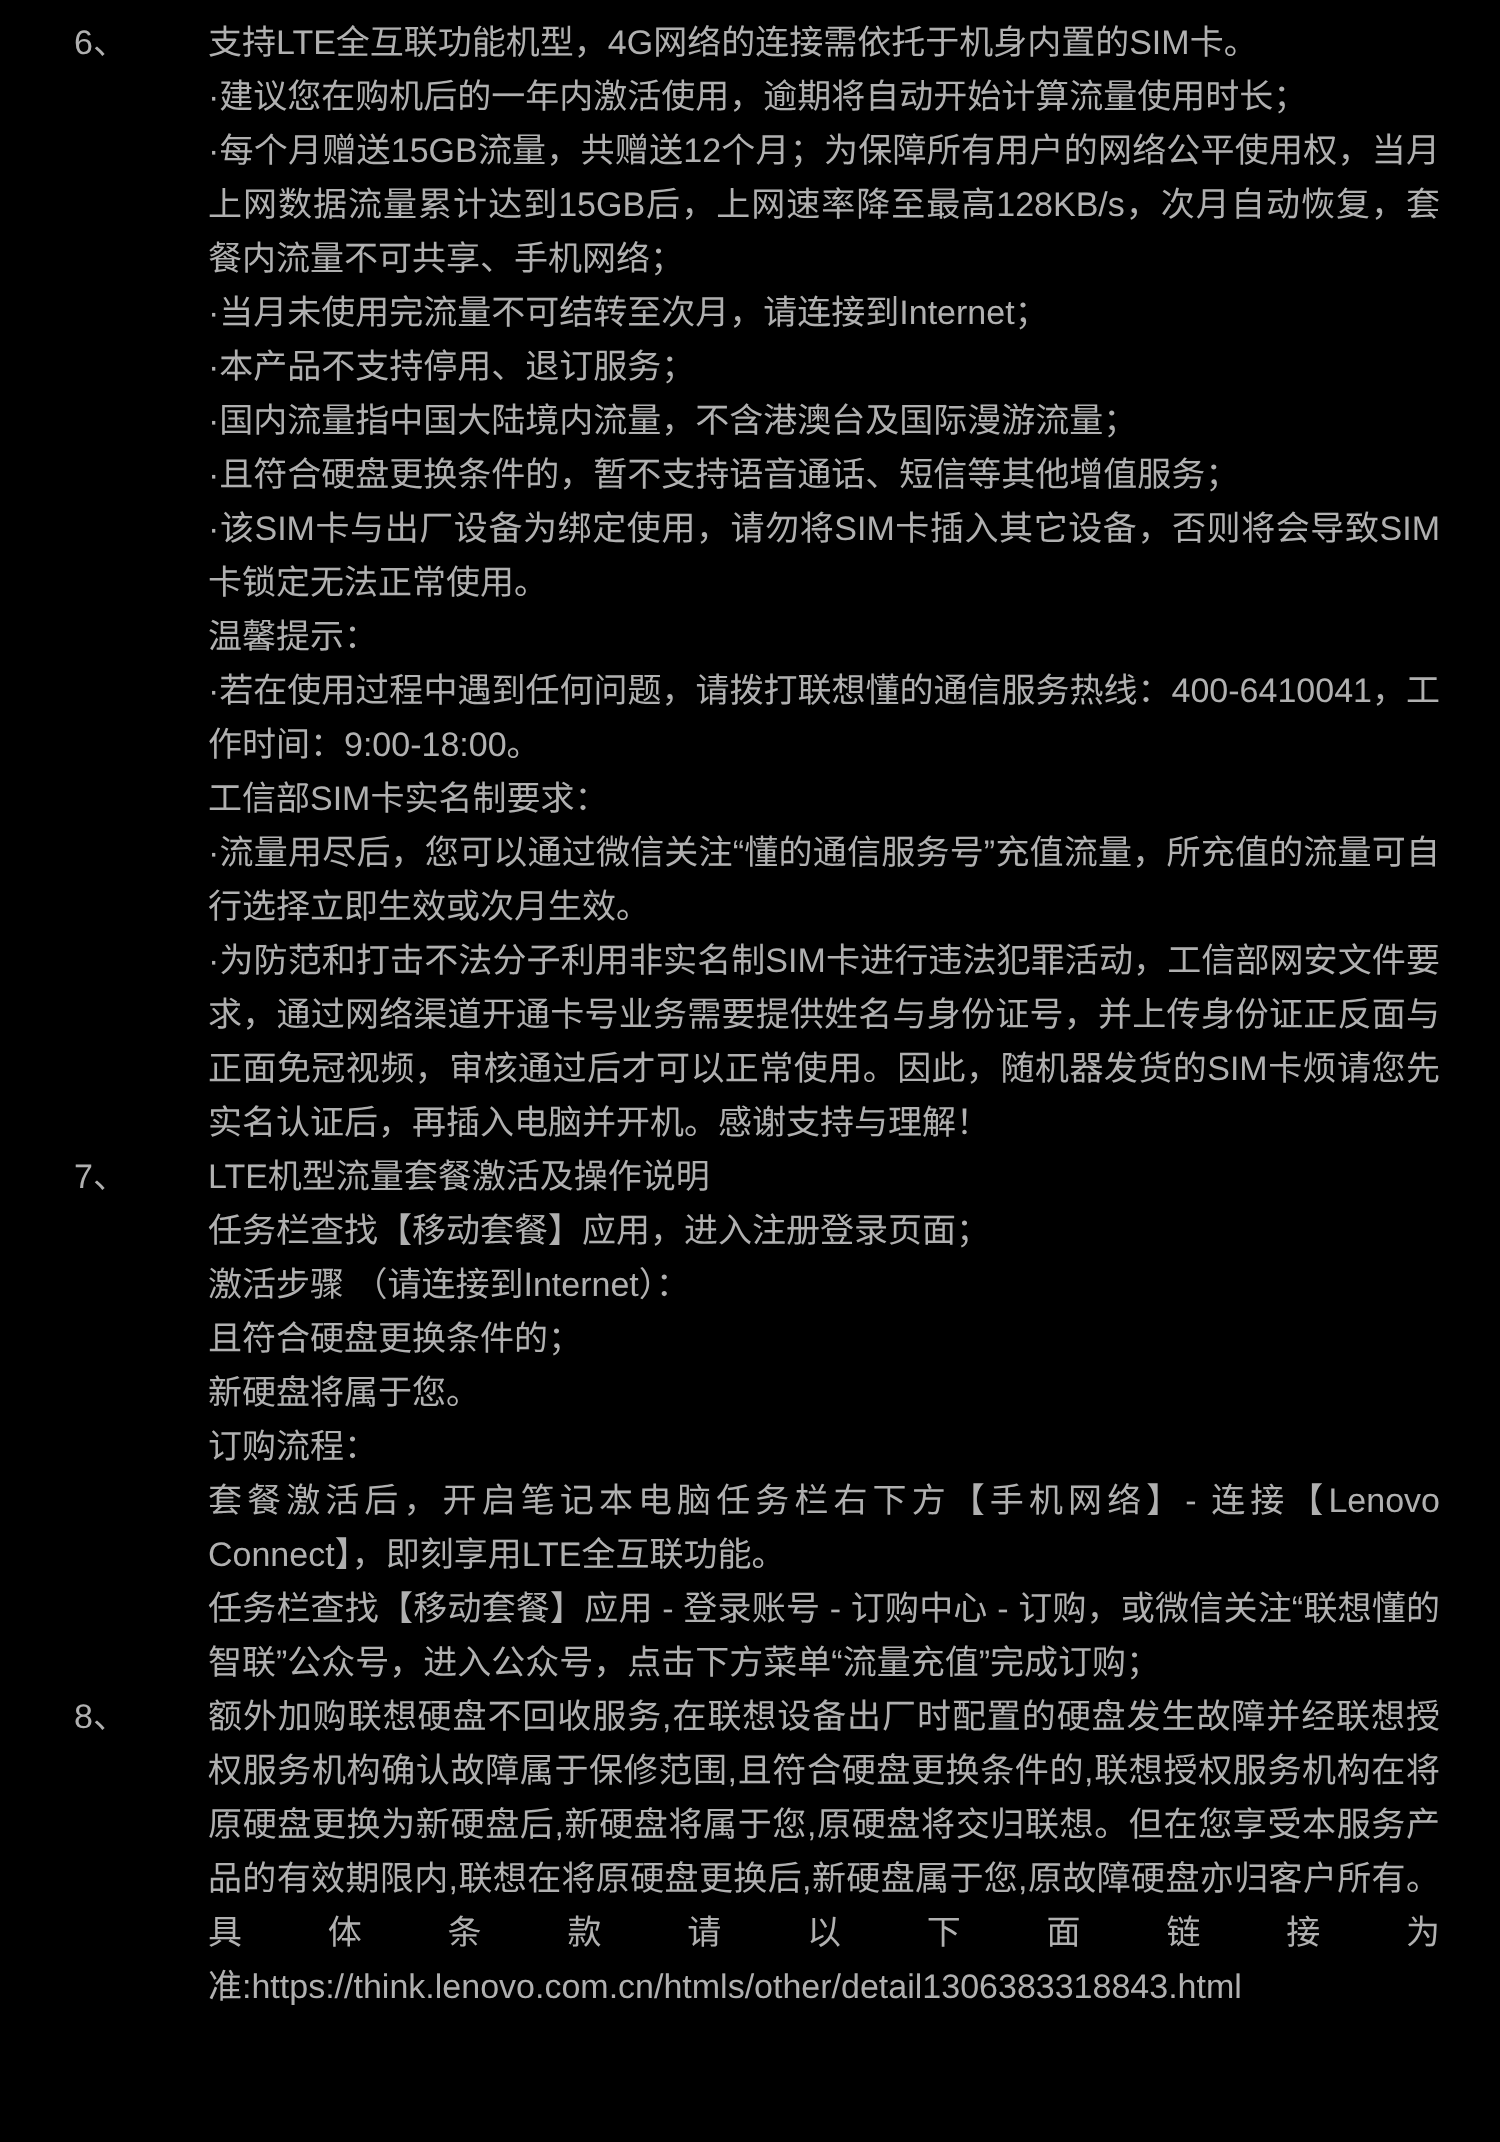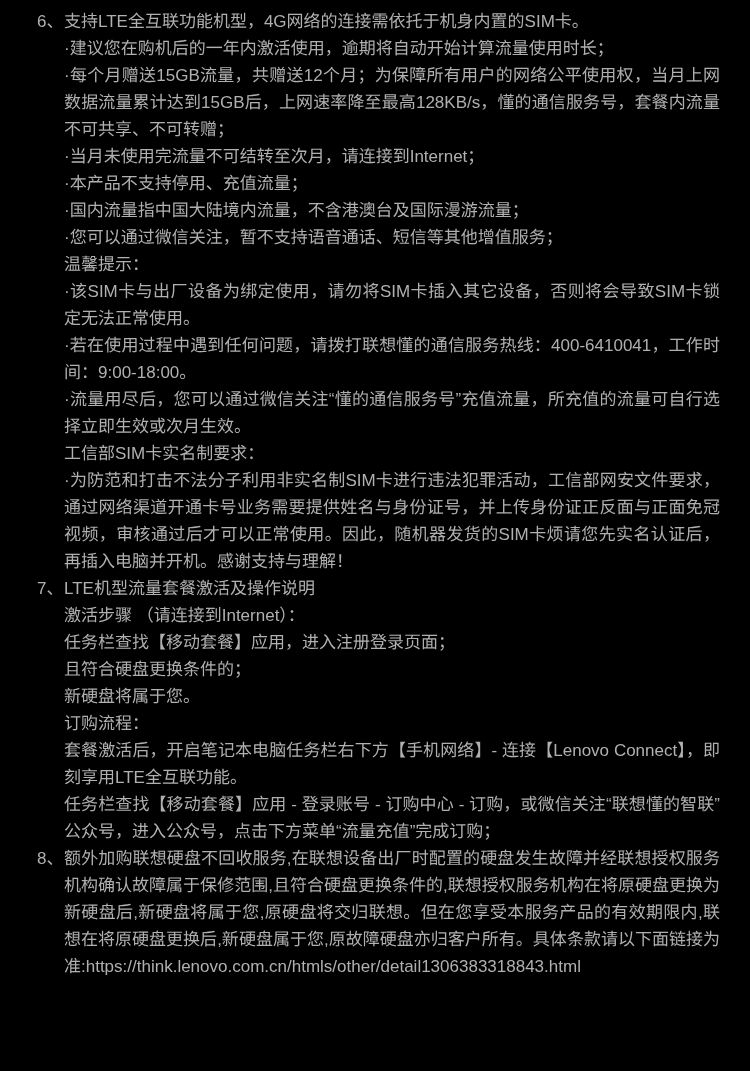--- a/index.html
+++ b/index.html
@@ -25,56 +25,57 @@
     display: flex;
     align-items: flex-start;
   }
   .item-number {
     flex: 0 0 27px;
     white-space: nowrap;
   }
   .item-content {
     flex: 1 1 auto;
     min-width: 0;
+    margin-left: 40px;
   }
   .para {
     text-align: justify;
     overflow-wrap: break-word;
   }
 </style>
 </head>
 <body>
 
 <div class="terms-list">
 
   <div class="term-item">
     <span class="item-number">6、</span>
     <div class="item-content">
       <div class="para">支持LTE全互联功能机型，4G网络的连接需依托于机身内置的SIM卡。</div>
       <div class="para">·建议您在购机后的一年内激活使用，逾期将自动开始计算流量使用时长；</div>
-      <div class="para">·每个月赠送15GB流量，共赠送12个月；为保障所有用户的网络公平使用权，当月上网数据流量累计达到15GB后，上网速率降至最高128KB/s，懂的通信服务号，套餐内流量不可共享、不可转赠；</div>
+      <div class="para">·每个月赠送15GB流量，共赠送12个月；为保障所有用户的网络公平使用权，当月上网数据流量累计达到15GB后，上网速率降至最高128KB/s，次月自动恢复，套餐内流量不可共享、手机网络；</div>
       <div class="para">·当月未使用完流量不可结转至次月，请连接到Internet；</div>
-      <div class="para">·本产品不支持停用、充值流量；</div>
+      <div class="para">·本产品不支持停用、退订服务；</div>
       <div class="para">·国内流量指中国大陆境内流量，不含港澳台及国际漫游流量；</div>
-      <div class="para">·您可以通过微信关注，暂不支持语音通话、短信等其他增值服务；</div>
+      <div class="para">·且符合硬盘更换条件的，暂不支持语音通话、短信等其他增值服务；</div>
+      <div class="para">·该SIM卡与出厂设备为绑定使用，请勿将SIM卡插入其它设备，否则将会导致SIM卡锁定无法正常使用。</div>
       <div class="para">温馨提示：</div>
-      <div class="para">·该SIM卡与出厂设备为绑定使用，请勿将SIM卡插入其它设备，否则将会导致SIM卡锁定无法正常使用。</div>
       <div class="para">·若在使用过程中遇到任何问题，请拨打联想懂的通信服务热线：400-6410041，工作时间：9:00-18:00。</div>
+      <div class="para">工信部SIM卡实名制要求：</div>
       <div class="para">·流量用尽后，您可以通过微信关注“懂的通信服务号”充值流量，所充值的流量可自行选择立即生效或次月生效。</div>
-      <div class="para">工信部SIM卡实名制要求：</div>
       <div class="para">·为防范和打击不法分子利用非实名制SIM卡进行违法犯罪活动，工信部网安文件要求，通过网络渠道开通卡号业务需要提供姓名与身份证号，并上传身份证正反面与正面免冠视频，审核通过后才可以正常使用。因此，随机器发货的SIM卡烦请您先实名认证后，再插入电脑并开机。感谢支持与理解！</div>
     </div>
   </div>
 
   <div class="term-item">
     <span class="item-number">7、</span>
     <div class="item-content">
       <div class="para">LTE机型流量套餐激活及操作说明</div>
+      <div class="para">任务栏查找【移动套餐】应用，进入注册登录页面；</div>
       <div class="para">激活步骤 （请连接到Internet）：</div>
-      <div class="para">任务栏查找【移动套餐】应用，进入注册登录页面；</div>
       <div class="para">且符合硬盘更换条件的；</div>
       <div class="para">新硬盘将属于您。</div>
       <div class="para">订购流程：</div>
       <div class="para">套餐激活后，开启笔记本电脑任务栏右下方【手机网络】- 连接【Lenovo Connect】，即刻享用LTE全互联功能。</div>
       <div class="para">任务栏查找【移动套餐】应用 - 登录账号 - 订购中心 - 订购，或微信关注“联想懂的智联”公众号，进入公众号，点击下方菜单“流量充值”完成订购；</div>
     </div>
   </div>
 
   <div class="term-item">
     <span class="item-number">8、</span>

